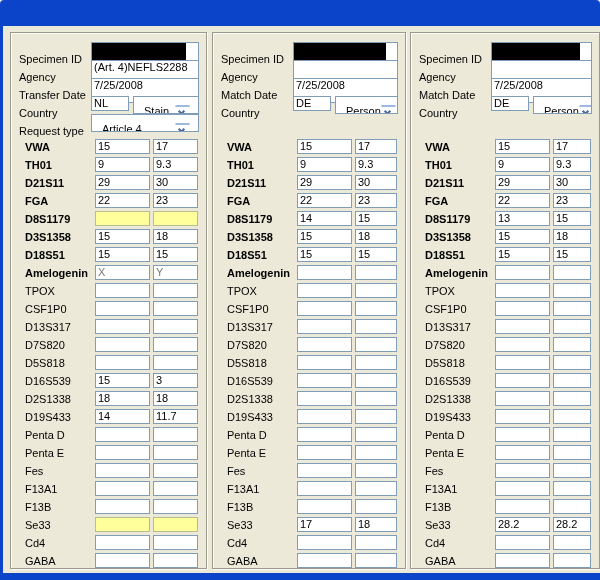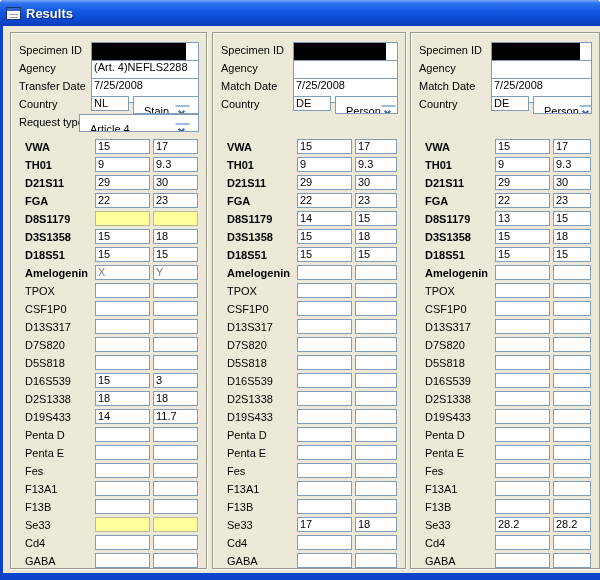--- a/index.html
+++ b/index.html
@@ -36,56 +36,52 @@
     border:1px solid #9a9a8c;
     box-shadow:1px 1px 0 rgba(255,255,255,.95), inset 1px 1px 0 rgba(255,255,255,.85);
     background:#ECE9D8;
   }
   .panel:nth-of-type(1){ left:7px;   width:197px; }
   .panel:nth-of-type(2){ left:209px; width:194px; }
   .panel:nth-of-type(3){ left:407px; width:190px; }
 
   .phead{ padding-top:8px; }
   .hrow{ position:relative; height:18px; }
-  .hlabel{ position:absolute; left:8px; top:3px; font-size:11px; color:#000; white-space:nowrap; }
+  .hlabel{ position:absolute; left:8px; top:12px; font-size:11px; color:#000; white-space:nowrap; }
 
   .tbox{ background:#fff; border:1px solid #7F9DB9; overflow:hidden; }
   .tval{ display:block; font-size:11px; line-height:13px; padding:0 0 0 2px; color:#000; white-space:nowrap; }
   .tval.muted{ color:#7a7a7a; }
 
   .hinput{ position:absolute; left:80px; right:7px; top:1px; height:25px; }
   .redact{ position:absolute; left:0; top:0; bottom:0; width:89%; background:#000; }
 
   .cbox-small{ position:absolute; left:80px; width:38px; top:1px; height:15px; }
   .combo{ position:absolute; left:122px; right:7px; top:1px; height:16px; display:flex; padding:8px; }
-  .combo.wide{ left:68px;justify-content:center; }
+  .combo.wide{ left:80px;justify-content:center; }
   .combo .tval{ flex:1; }
   .combo-btn{ position:relative; width:15px; flex:0 0 auto; align-self:stretch;
     background:linear-gradient(180deg,#E9F1FC 0%,#CCDCF7 60%,#B6CDF2 100%);
     border:1px solid #9DB9DD; border-radius:2px; }
   .chev{ position:absolute; left:3px; top:3px; width:5px; height:5px;
     border-right:2px solid #44659E; border-bottom:2px solid #44659E; transform:rotate(45deg); }
 
   .markers{ position:absolute; top:106px; left:0; right:0;margin-left:6px; }
   .mrow{ position:relative; height:18px; }
   .mlabel{ position:absolute; left:8px; top:2px; font-size:11px; color:#000; white-space:nowrap; }
   .mlabel.b{ font-weight:bold; }
   .mbox{ position:absolute; top:0; height:15px; }
   .mbox.a1{ left:78px; width:55px; }
   .mbox.a2{ left:136px; right:8px; }
   .mbox.hl{ background:#FFFF9C; border-color:#B9BD8F; }
 </style>
 </head>
 <body>
 
 <div class="window">
-  <div class="titlebar">
-    <span class="icon-form"></span>
-    <span class="title">Results</span>
-  </div>
   <div class="client">
 
   <section class="panel">
         <div class="phead">
           <div class="hrow">
             <span class="hlabel">Specimen ID</span>
             <div class="tbox hinput">
               <div class="redact"></div>
             </div>
           </div>

